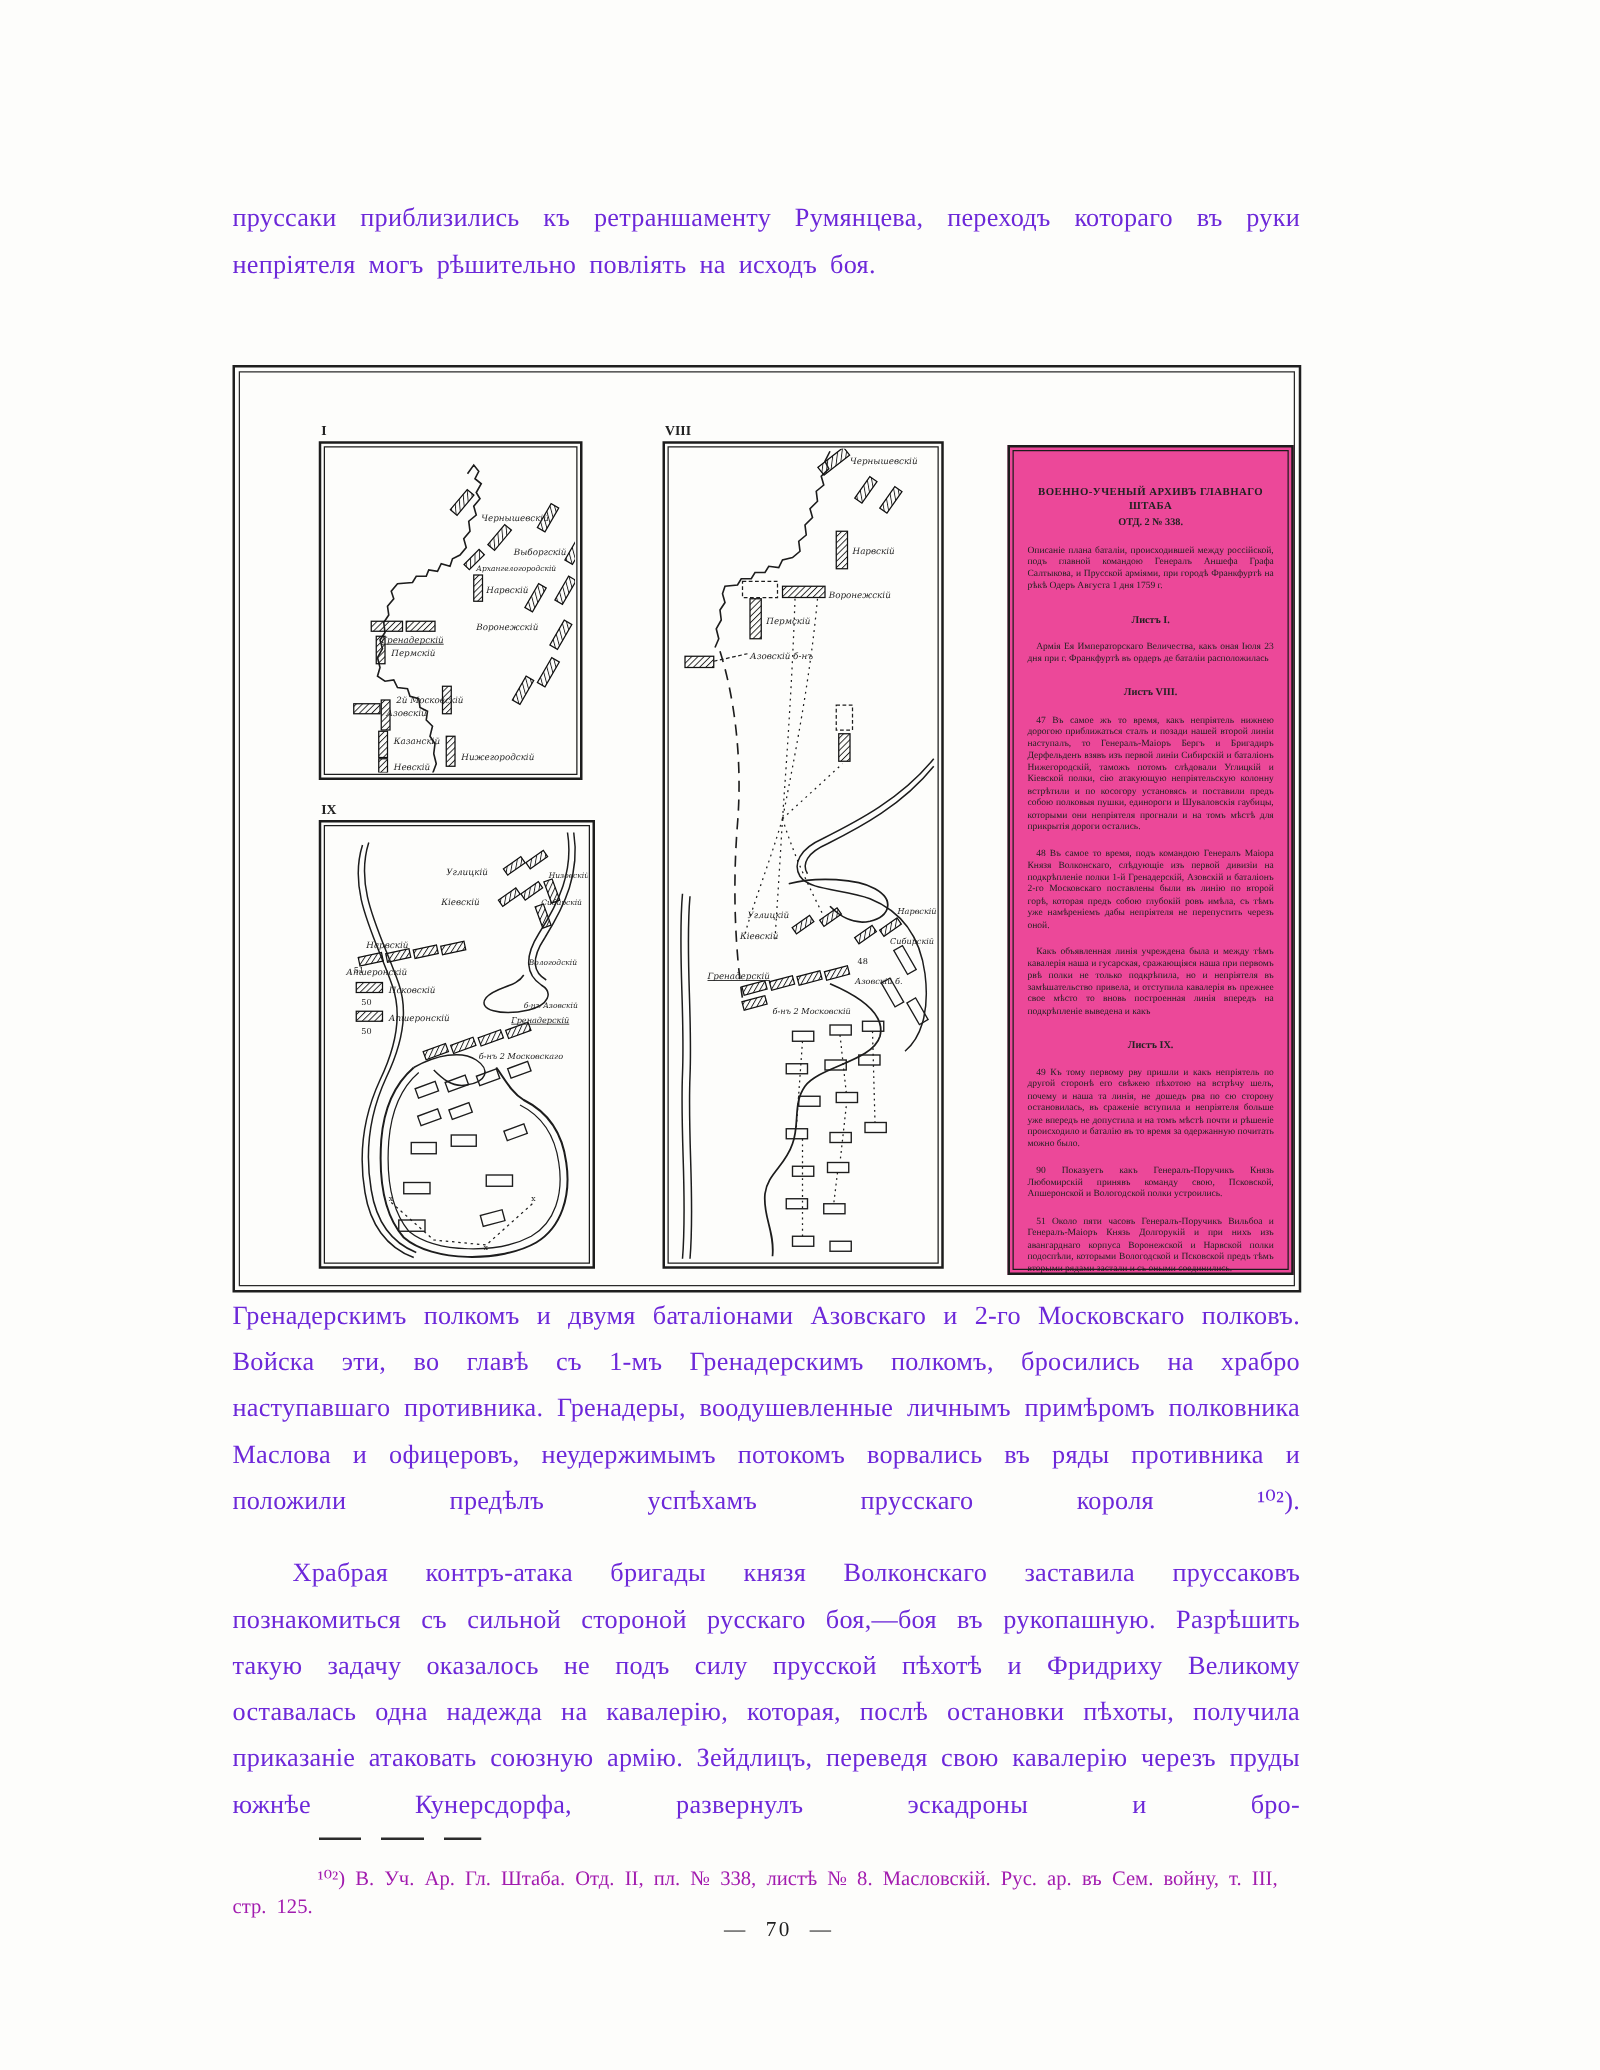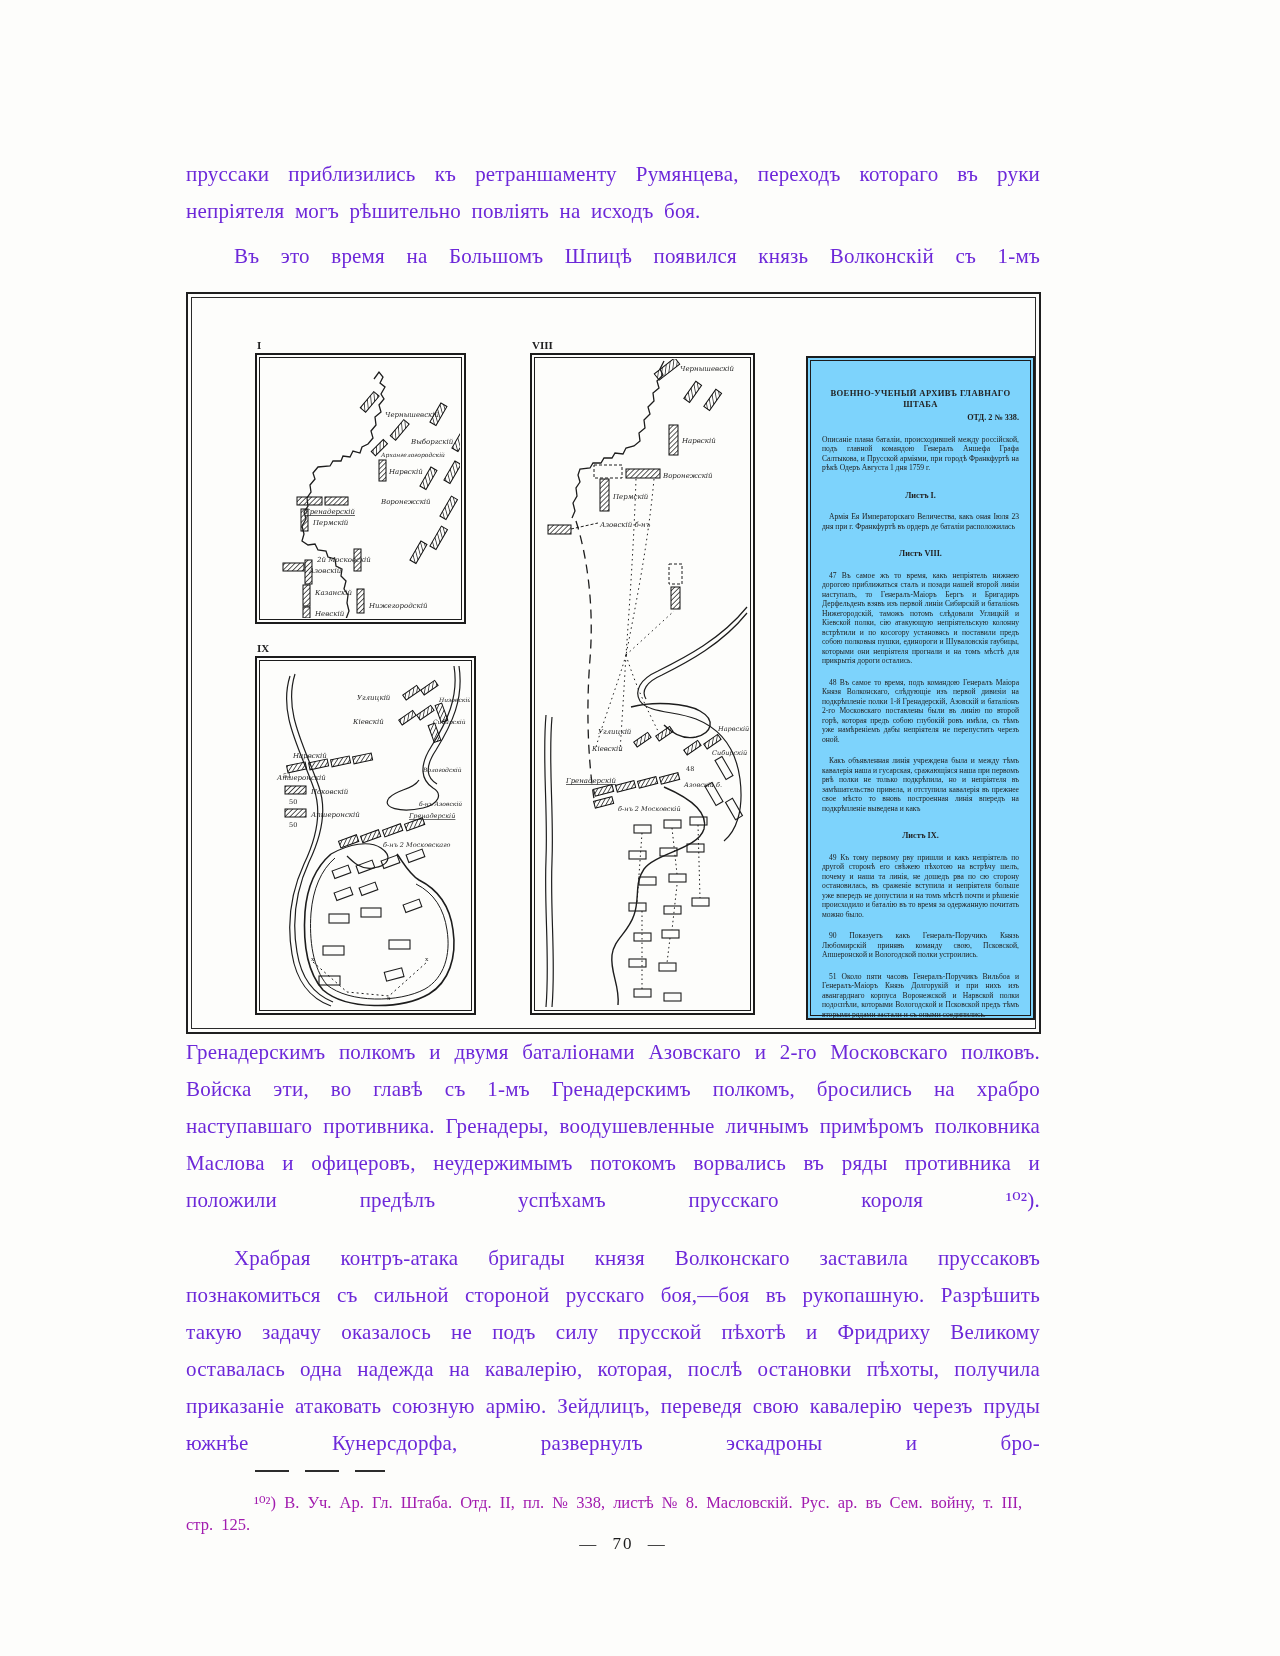--- a/index.html
+++ b/index.html
@@ -20,25 +20,25 @@
   .figure{position:absolute;left:186px;top:292px;width:851px;height:738px;border:2px solid #1f1f1f;background:#fdfdfb;}
   .fig-inner{position:absolute;inset:3px;border:1px solid #2a2a2a;}
   .panel{position:absolute;border:2px solid #1c1c1c;background:#fdfdfb;}
   .panel::after{content:"";position:absolute;inset:2px;border:1px solid #1c1c1c;pointer-events:none;}
   .panel-tag{
     position:absolute;top:-16px;left:0;font-size:11px;font-weight:bold;
     font-family:"Liberation Serif",serif;color:#222;
   }
   .panel svg{position:absolute;inset:4px;}
   
-  .archive{position:absolute;left:614px;top:58px;width:225px;height:660px;border:2px solid #1c1c1c;background:#7dd3fc;}
+  .archive{position:absolute;left:614px;top:58px;width:225px;height:660px;border:2px solid #1c1c1c;background:#ec4899;}
   .archive::after{content:"";position:absolute;inset:2px;border:1px solid #1c1c1c;pointer-events:none;}
   .arch-in{position:absolute;inset:8px 14px;font-size:7.6px;line-height:9.5px;text-align:justify;color:#222;}
   .arch-title{margin-top:22px;text-align:center;font-weight:bold;font-size:8.6px;letter-spacing:.4px;line-height:11px;}
-  .arch-sub{text-align:right;font-weight:bold;font-size:8.2px;margin:3px 0 10px 0;}
+  .arch-sub{text-align:center;font-weight:bold;font-size:8.2px;margin:3px 0 10px 0;}
   .arch-head{text-align:center;font-weight:bold;font-size:8.2px;margin:18px 0 4px 0;}
   .arch-p{margin:12px 0 3px 0;text-indent:7px;}
   
   .mlabel{font-family:"DejaVu Serif",serif;font-style:italic;fill:#1d1d1d;}
   .mnum{font-family:"DejaVu Serif",serif;fill:#1d1d1d;}
   
   .sep{
     position:absolute;left:255px;top:1470px;width:130px;height:2px;
     background:repeating-linear-gradient(90deg,#2c2c2c 0 34px,transparent 34px 50px);
   }
@@ -50,21 +50,20 @@
     position:absolute;left:196px;top:1534px;width:854px;text-align:center;
     font-size:17px;color:#1d1d1d;letter-spacing:2px;word-spacing:8px;
   }
 </style>
 </head>
 <body>
 
 <div class="page">
 
   <div class="bodytext" style="top:156px;">пруссаки приблизились къ ретраншаменту Румянцева, переходъ котораго въ руки непріятеля могъ рѣшительно повліять на исходъ боя.</div>
-  <div class="bodytext just-last indent" style="top:238px;">Въ это время на Большомъ Шпицѣ появился князь Волконскій съ 1-мъ</div>
 
   <div class="figure">
     <div class="fig-inner">
 
       <div class="panel" style="left:63px;top:55px;width:207px;height:267px;">
         <span class="panel-tag">I</span>
         <svg viewBox="0 0 199 259">
           <defs>
             <pattern id="h1" width="3.5" height="3.5" patternUnits="userSpaceOnUse" patternTransform="rotate(45)">
               <line x1="0" y1="0" x2="0" y2="3.5" stroke="#222" stroke-width="1.5"></line>

